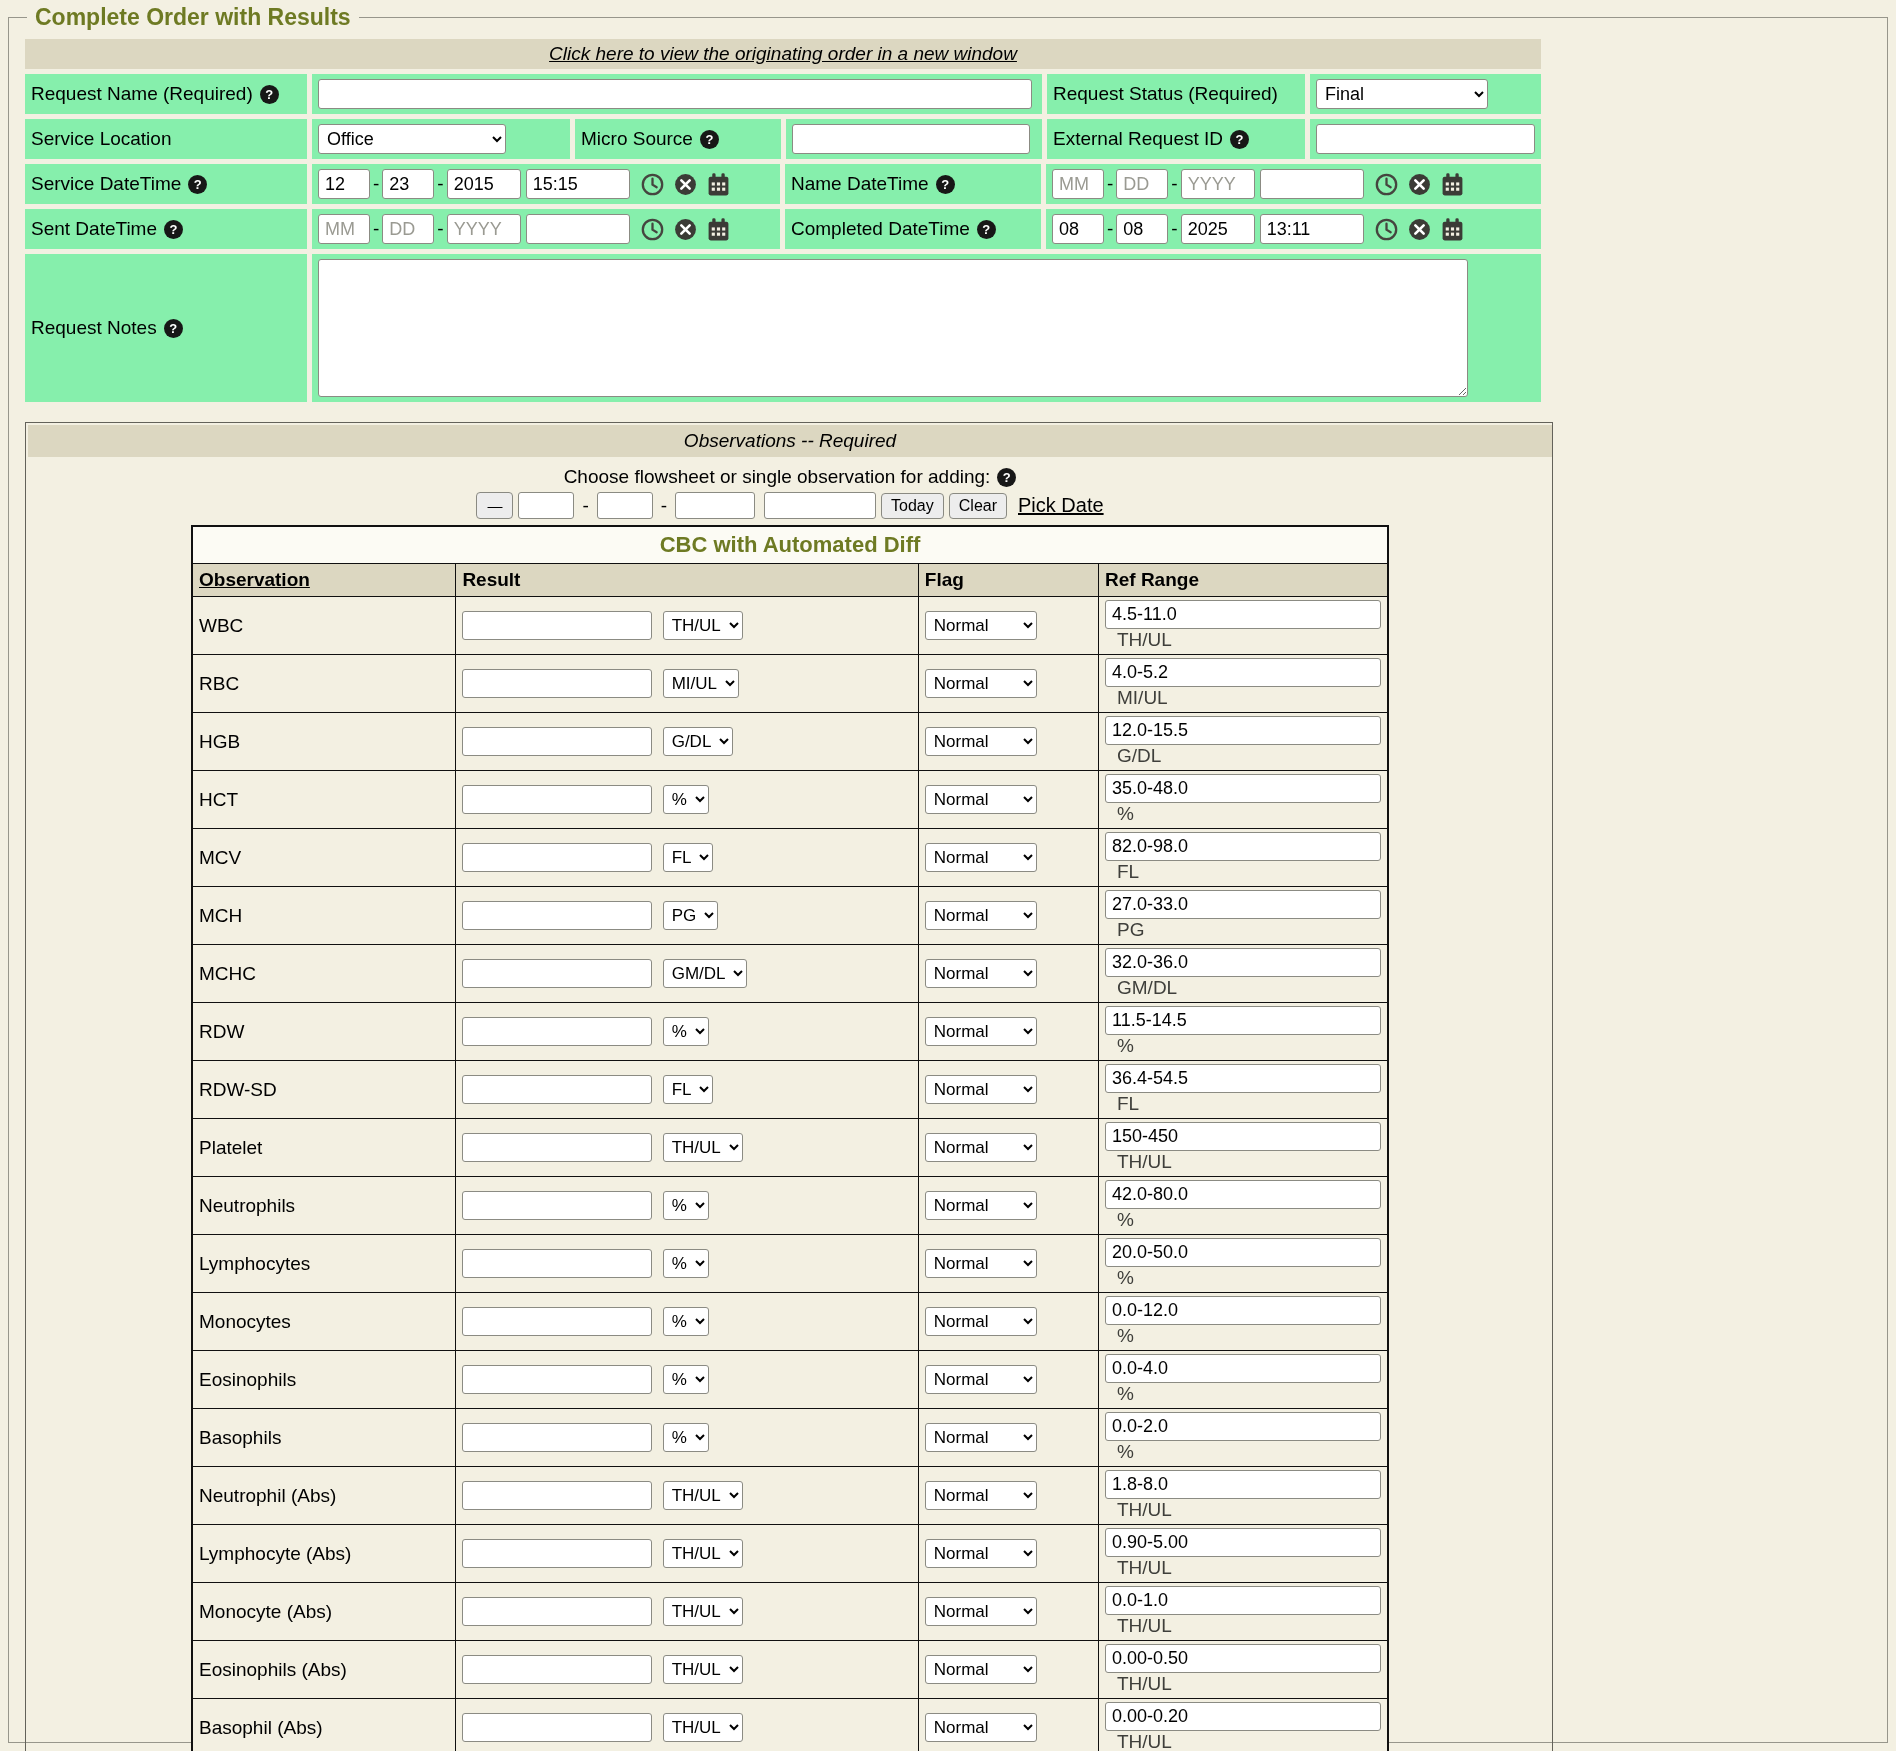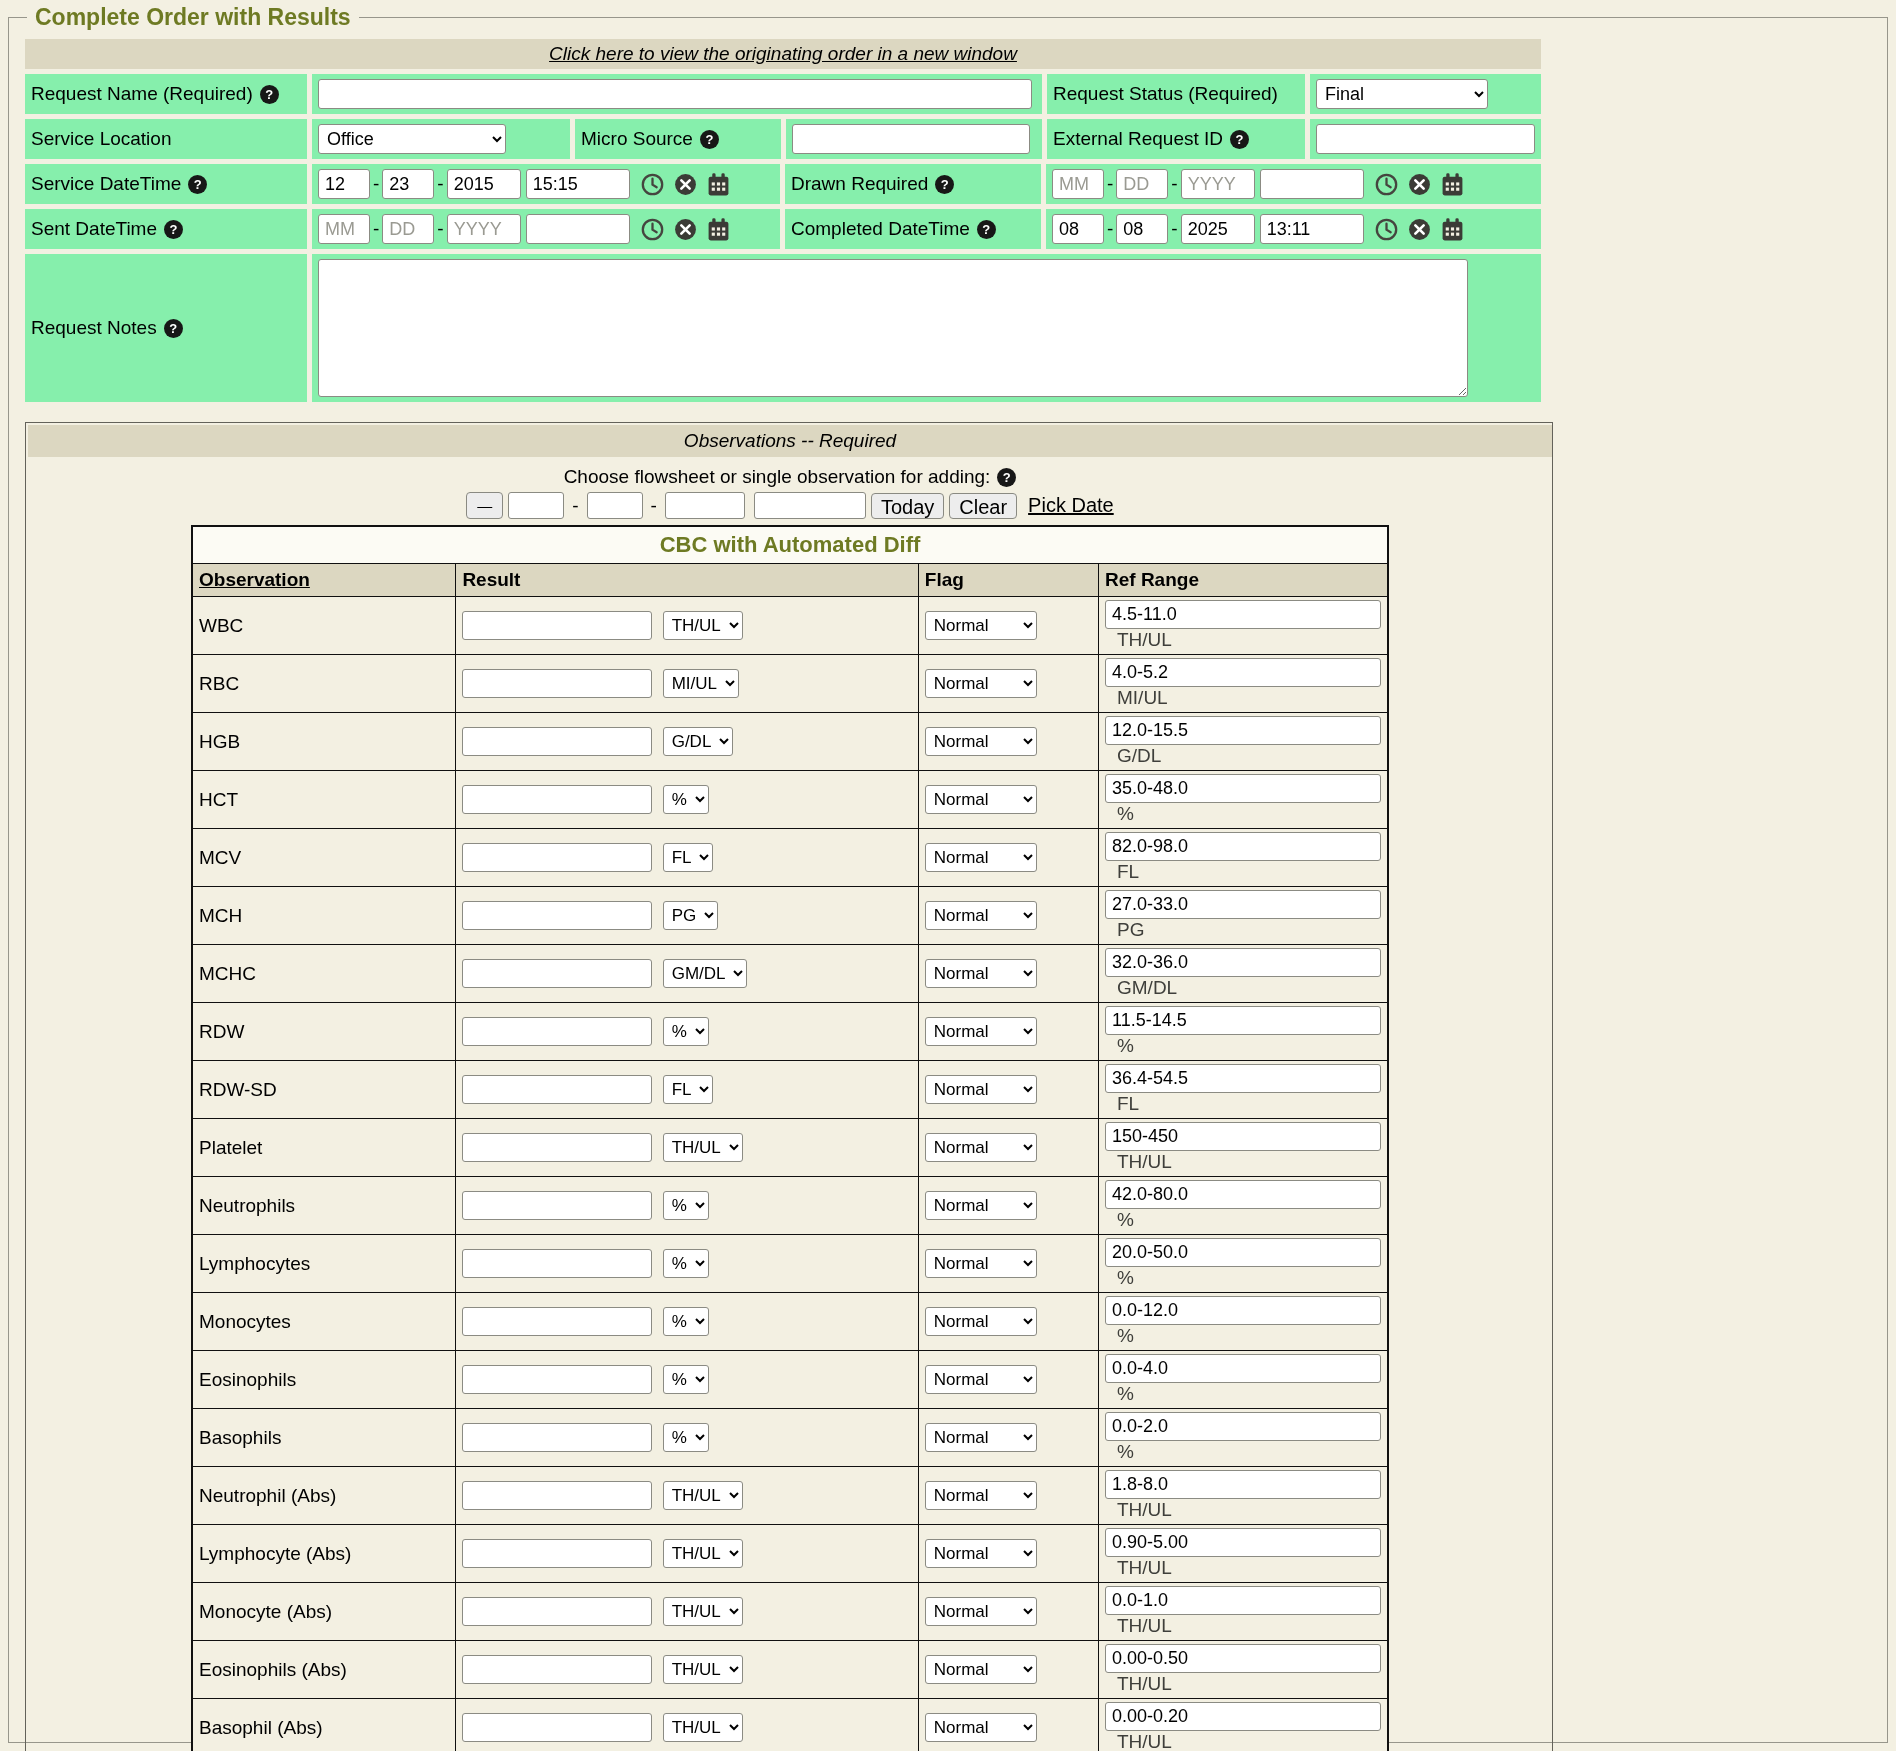--- a/index.html
+++ b/index.html
@@ -105,21 +105,21 @@
     font-family: "Liberation Sans", "DejaVu Sans", sans-serif;
     font-size: 18px;
     background: #EDEDED;
     border: 1px solid #8a8a82;
     border-radius: 4px;
     padding: 4px 16px;
     cursor: pointer;
     color: #000;
   }
   .btn.sm { font-size: 15px; padding: 2px 10px; height: 27px; }
-  .btn.xs { font-size: 20px; padding: 2px 9px; height: 26px; }
+  .btn.xs { font-size: 16px; padding: 2px 9px; height: 26px; }
   .ch1 { width: 56px; height: 27px; }
   .ch2 { width: 80px; height: 27px; }
   .ch3 { width: 112px; height: 27px; margin-left: 4px; }
   .pickdate { color: #000; font-size: 20px; margin-left: 6px; }
 
   table.cbc {
     border-collapse: collapse;
     width: 1198px;
     margin: 2px auto 4px auto;
     border: 2px solid #101010;
@@ -250,21 +250,21 @@
                 <rect x="15.5" y="10" width="3" height="3"></rect>
                 <rect x="5.5" y="15" width="3" height="3"></rect>
                 <rect x="10.5" y="15" width="3" height="3"></rect>
                 <rect x="15.5" y="15" width="3" height="3"></rect>
               </g>
             </svg>
   </span>
 
       </div>
       <div class="cell" style="width:256px">
-        <span>Drawn Required</span>
+        <span>Name DateTime</span>
         <span class="help">?</span>
       </div>
       <div class="cell grow">
         <input type="text" class="txt dt2" placeholder="MM" style="">
           <span class="dash">-</span>
           <input type="text" class="txt dt2" placeholder="DD" style="">
           <span class="dash">-</span>
           <input type="text" class="txt dt4" placeholder="YYYY" style="">
           <input type="text" class="txt dtt" style="">
   <span class="dticons">

